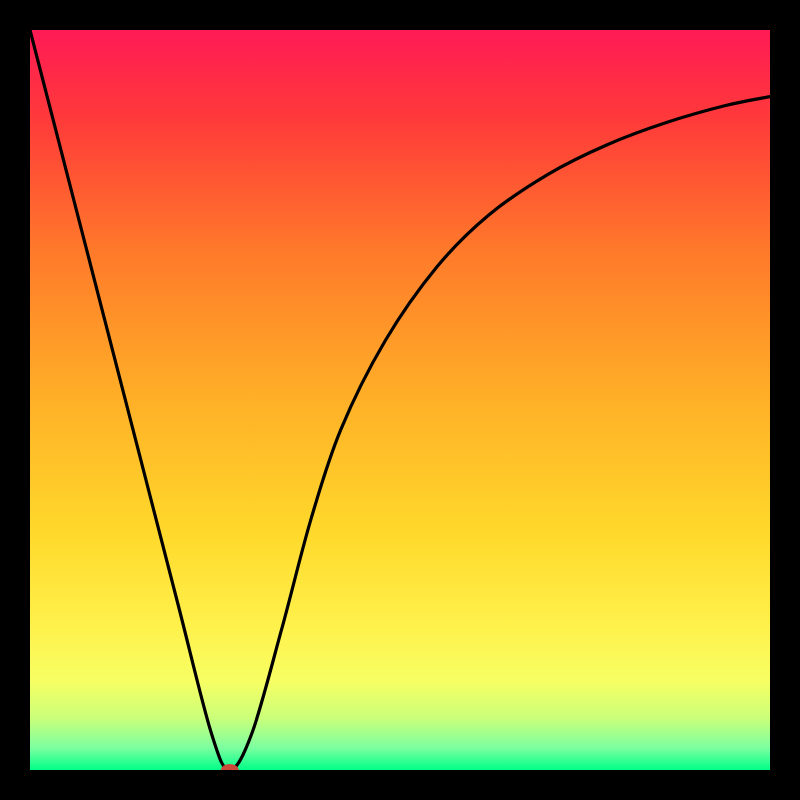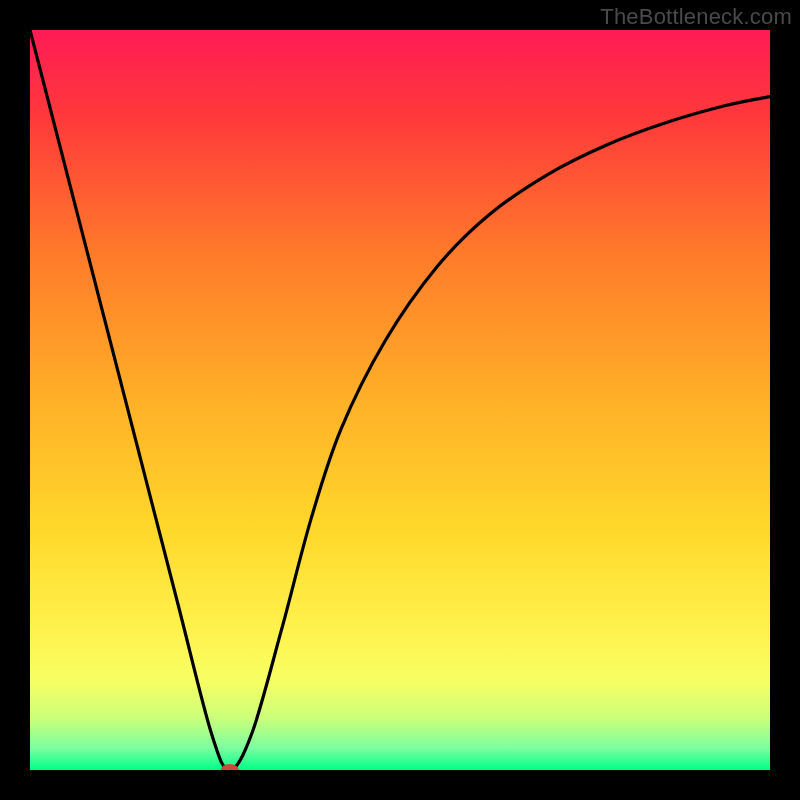--- a/index.html
+++ b/index.html
@@ -33,21 +33,20 @@
     color: #4a4a4a;
     letter-spacing: 0.2px;
     z-index: 10;
   }
   svg { display: block; }
 </style>
 </head>
 <body>
 
 <div class="frame">
-  <div class="watermark">TheBottleneck.com</div>
 
   <div class="plot">
     <svg id="chart-svg" width="740" height="740" viewBox="0 0 740 740">
       <defs>
         <linearGradient id="bg-grad" x1="0" y1="0" x2="0" y2="1">
             <stop offset="0%" stop-color="#ff1a55"></stop>
             <stop offset="12%" stop-color="#ff3a3a"></stop>
             <stop offset="30%" stop-color="#ff7a2a"></stop>
             <stop offset="50%" stop-color="#ffb027"></stop>
             <stop offset="68%" stop-color="#ffd92b"></stop>

